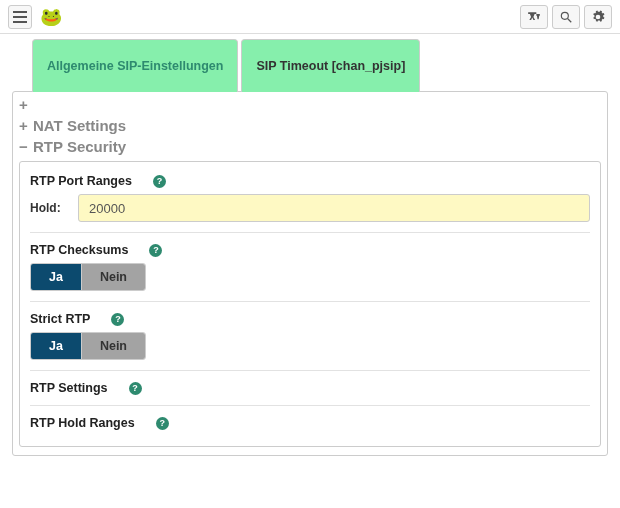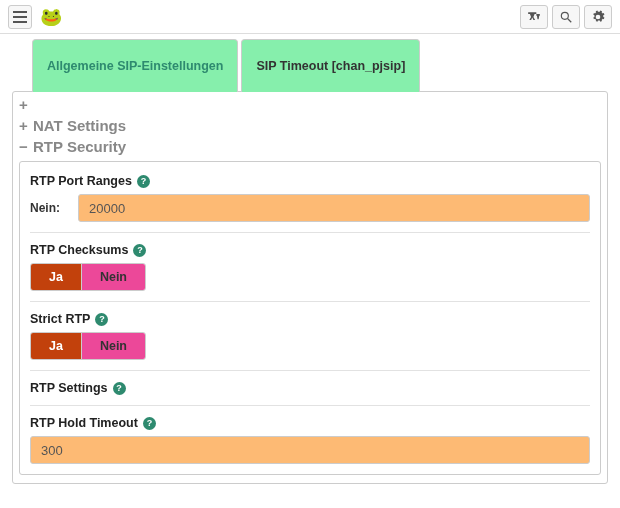--- a/index.html
+++ b/index.html
@@ -113,21 +113,21 @@
     margin: 4px 6px 8px 6px;
     padding: 8px 10px 10px 10px;
   }
   .field-label {
     font-weight: 700;
     color: #222;
     font-size: 12.5px;
     margin: 4px 0 6px 0;
     display: flex;
     align-items: center;
-    gap: 5px;
+    gap: 21px;
   }
   .help {
     width: 13px;
     height: 13px;
     border-radius: 50%;
     background: #2e8a6f;
     color: #fff;
     display: inline-flex;
     align-items: center;
     justify-content: center;
@@ -146,45 +146,45 @@
     font-size: 12px;
   }
   .text-input {
     flex: 1;
     height: 28px;
     border: 1px solid #ccc;
     border-radius: 3px;
     padding: 0 10px;
     font-size: 13px;
     color: #555;
-    background: #fdba74;
+    background: #fef9c3;
   }
   .full-input { width: 100%; }
   .divider {
     border: none;
     border-top: 1px solid #e2e2e2;
     margin: 10px 0;
   }
   .toggle {
     display: inline-flex;
     border: 1px solid #ccc;
     border-radius: 3px;
     overflow: hidden;
   }
   .toggle-btn {
     padding: 6px 18px;
     font-size: 12.5px;
     font-weight: 600;
-    background: #ec4899;
+    background: #a3a3a3;
     color: #333;
     border: none;
     cursor: pointer;
   }
   .toggle-btn.on {
-    background: #c2410c;
+    background: #0c4a6e;
     color: #fff;
   }
   .toggle-btn + .toggle-btn { border-left: 1px solid #ccc; }
 </style>
 </head>
 <body>
 
 <div class="topbar">
   <div class="topbar-left">
     <div class="hamburger">
@@ -239,21 +239,21 @@
       <span>RTP Security</span>
     </div>
 
     <div class="inner-panel">
 
       <div class="field-label">
         <span>RTP Port Ranges</span>
         <span class="help">?</span>
       </div>
       <div class="pair-row">
-        <div class="sm-label">Nein:</div>
+        <div class="sm-label">Hold:</div>
         <input class="text-input" value="20000" style="">
       </div>
 
       <hr class="divider">
 
       <div class="field-label">
         <span>RTP Checksums</span>
         <span class="help">?</span>
       </div>
       <div class="toggle">
@@ -275,24 +275,23 @@
       <hr class="divider">
 
       <div class="field-label">
         <span>RTP Settings</span>
         <span class="help">?</span>
       </div>
 
       <hr class="divider">
 
       <div class="field-label">
-        <span>RTP Hold Timeout</span>
-        <span class="help">?</span>
-      </div>
-      <input class="text-input full-input" value="300" style="">
+        <span>RTP Hold Ranges</span>
+        <span class="help">?</span>
+      </div>
 
       
 
       
       
 
     </div>
   </div>
 </div>
 

